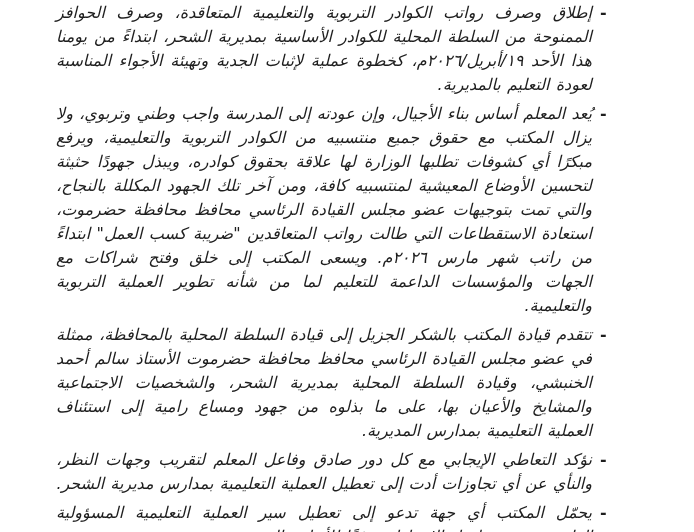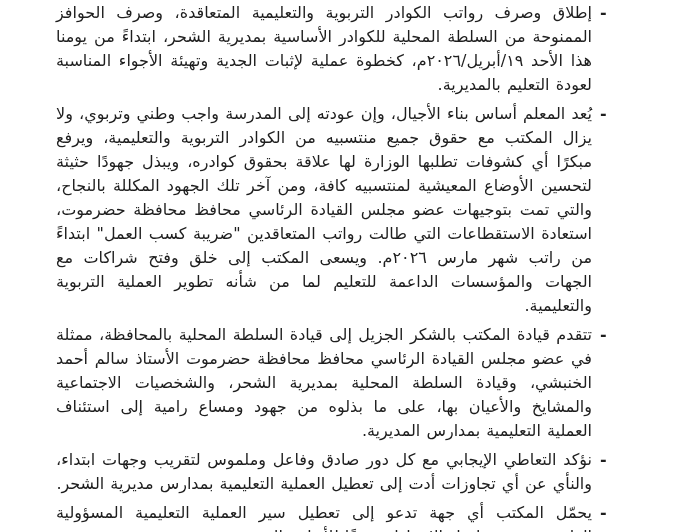--- a/index.html
+++ b/index.html
@@ -36,20 +36,21 @@
     font-weight: bold;
     text-align: left;
   }
   .ptext {
     font-size: 16px;
     line-height: 24px;
     text-align: justify;
     text-justify: inter-word;
     word-spacing: 1px;
     letter-spacing: 0;
+    font-style: italic;
   }
 </style>
 </head>
 <body>
 
 <div class="page">
 
   <div class="bullet-item">
     <span class="dash">-</span>
     <div class="ptext">إطلاق وصرف رواتب الكوادر التربوية والتعليمية المتعاقدة، وصرف الحوافز الممنوحة من السلطة المحلية للكوادر الأساسية بمديرية الشحر، ابتداءً من يومنا هذا الأحد ١٩/أبريل/٢٠٢٦م، كخطوة عملية لإثبات الجدية وتهيئة الأجواء المناسبة لعودة التعليم بالمديرية.</div>
@@ -60,21 +61,21 @@
     <div class="ptext">يُعد المعلم أساس بناء الأجيال، وإن عودته إلى المدرسة واجب وطني وتربوي، ولا يزال المكتب مع حقوق جميع منتسبيه من الكوادر التربوية والتعليمية، ويرفع مبكرًا أي كشوفات تطلبها الوزارة لها علاقة بحقوق كوادره، ويبذل جهودًا حثيثة لتحسين الأوضاع المعيشية لمنتسبيه كافة، ومن آخر تلك الجهود المكللة بالنجاح، والتي تمت بتوجيهات عضو مجلس القيادة الرئاسي محافظ محافظة حضرموت، استعادة الاستقطاعات التي طالت رواتب المتعاقدين "ضريبة كسب العمل" ابتداءً من راتب شهر مارس ٢٠٢٦م. ويسعى المكتب إلى خلق وفتح شراكات مع الجهات والمؤسسات الداعمة للتعليم لما من شأنه تطوير العملية التربوية والتعليمية.</div>
   </div>
 
   <div class="bullet-item">
     <span class="dash">-</span>
     <div class="ptext">تتقدم قيادة المكتب بالشكر الجزيل إلى قيادة السلطة المحلية بالمحافظة، ممثلة في عضو مجلس القيادة الرئاسي محافظ محافظة حضرموت الأستاذ سالم أحمد الخنبشي، وقيادة السلطة المحلية بمديرية الشحر، والشخصيات الاجتماعية والمشايخ والأعيان بها، على ما بذلوه من جهود ومساع رامية إلى استئناف العملية التعليمية بمدارس المديرية.</div>
   </div>
 
   <div class="bullet-item">
     <span class="dash">-</span>
-    <div class="ptext">نؤكد التعاطي الإيجابي مع كل دور صادق وفاعل وملموس لتقريب وجهات ابتداء، والنأي عن أي تجاوزات أدت إلى تعطيل العملية التعليمية بمدارس مديرية الشحر.</div>
+    <div class="ptext">نؤكد التعاطي الإيجابي مع كل دور صادق وفاعل المعلم لتقريب وجهات النظر، والنأي عن أي تجاوزات أدت إلى تعطيل العملية التعليمية بمدارس مديرية الشحر.</div>
   </div>
 
   <div class="bullet-item">
     <span class="dash">-</span>
     <div class="ptext">يحمّل المكتب أي جهة تدعو إلى تعطيل سير العملية التعليمية المسؤولية القانونية، وسيتم اتخاذ الإجراءات وفقًا للأنظمة المتبعة.</div>
   </div>
 
 </div>
 
 </body></html>

